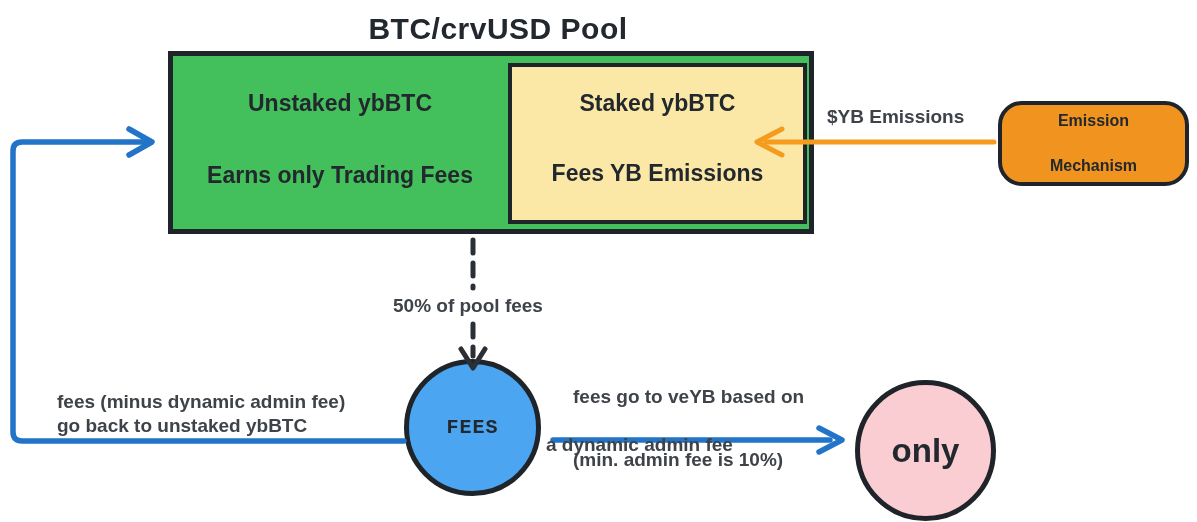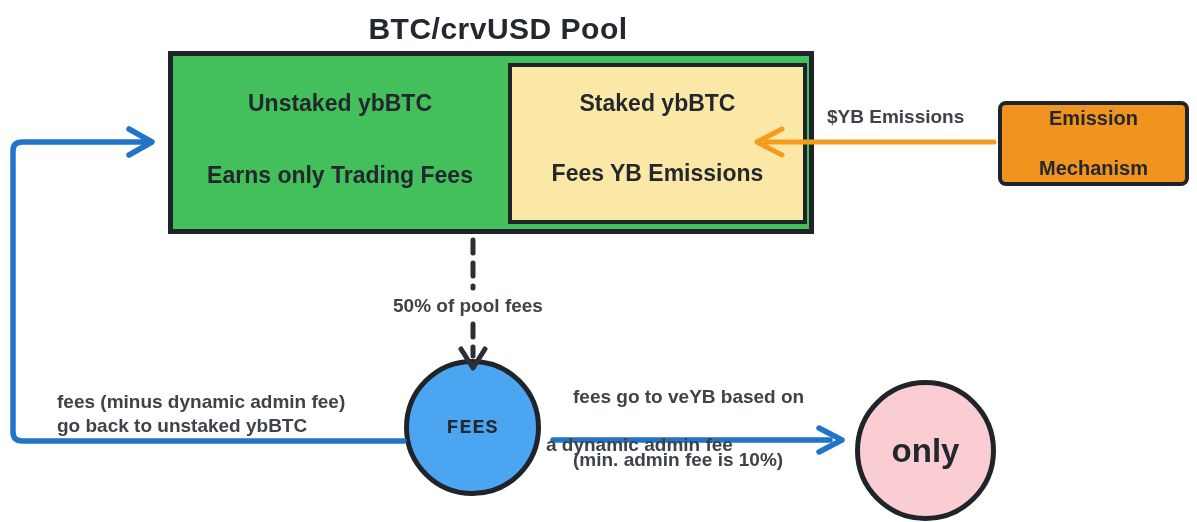--- a/index.html
+++ b/index.html
@@ -43,25 +43,25 @@
   }
   .u1 { left: 172px; top: 90px;  width: 336px; }
   .u2 { left: 172px; top: 162px; width: 336px; }
   .s1 { left: 508px; top: 90px;  width: 299px; }
   .s2 { left: 508px; top: 160px; width: 299px; }
   .emission-box {
     position: absolute;
     left: 998px; top: 101px; width: 191px; height: 85px;
     background: var(--orange);
     border: 4px solid var(--line);
-    border-radius: 8px;
+    border-radius: 24px;
     box-sizing: border-box;
     display: flex; flex-direction: column;
     align-items: center; justify-content: center;
-    font-size: 20px; font-weight: 700; line-height: 1.28;
+    font-size: 16px; font-weight: 700; line-height: 1.28;
     color: var(--ink);
     text-align: center;
     gap: 24px;
   }
   .node {
     position: absolute;
     border-radius: 50%;
     border: 5px solid var(--line);
     box-sizing: border-box;
     display: flex; align-items: center; justify-content: center;

